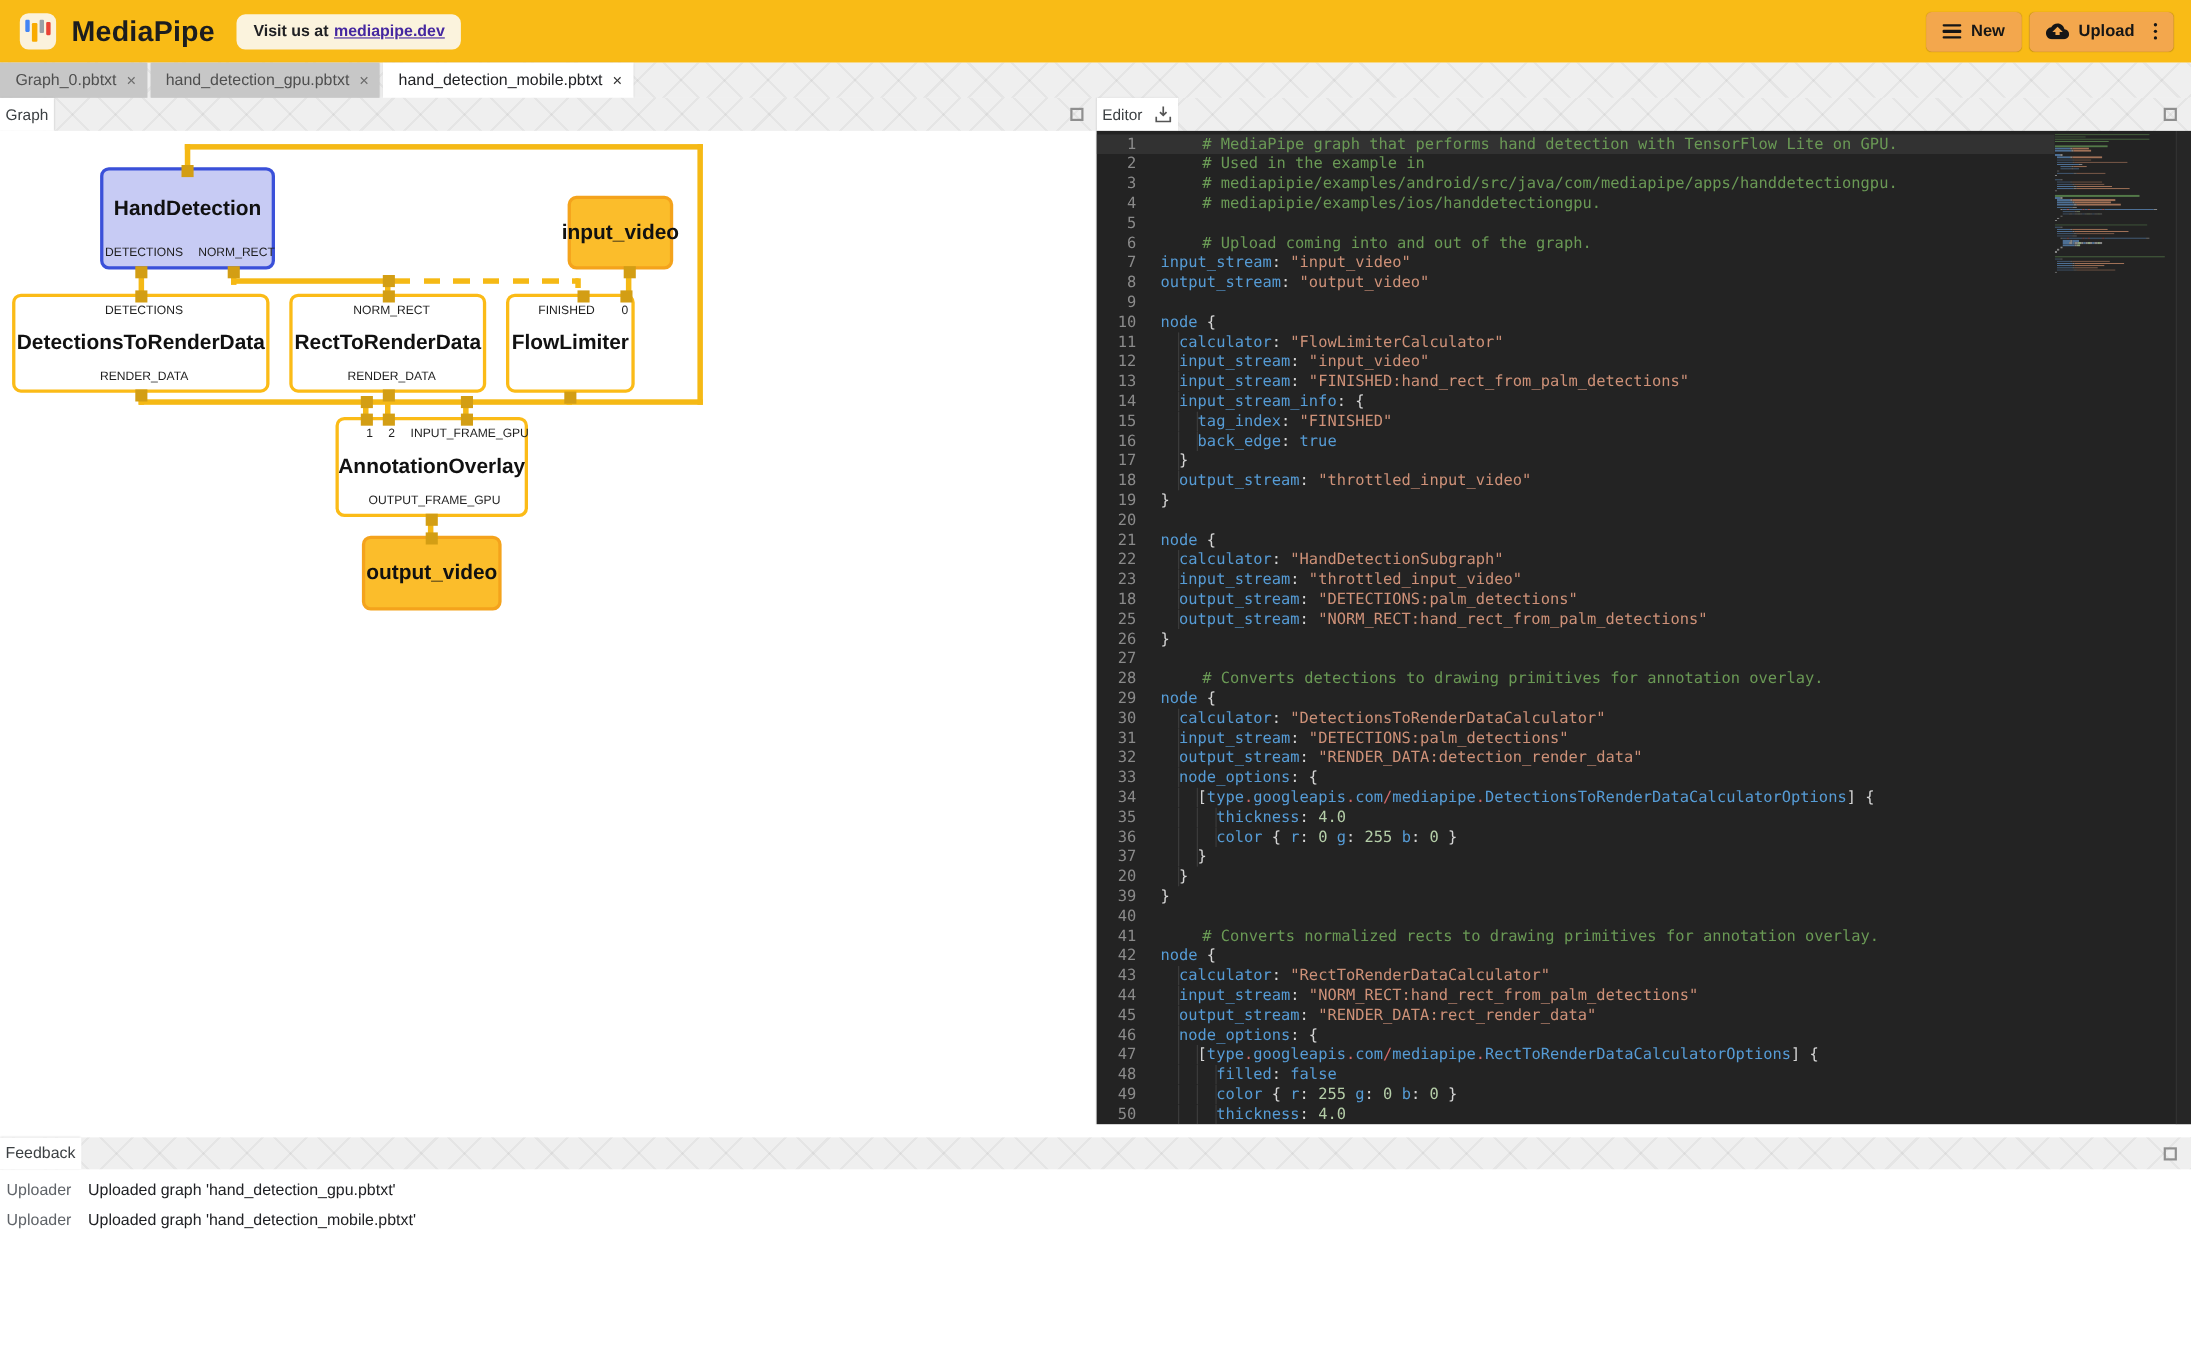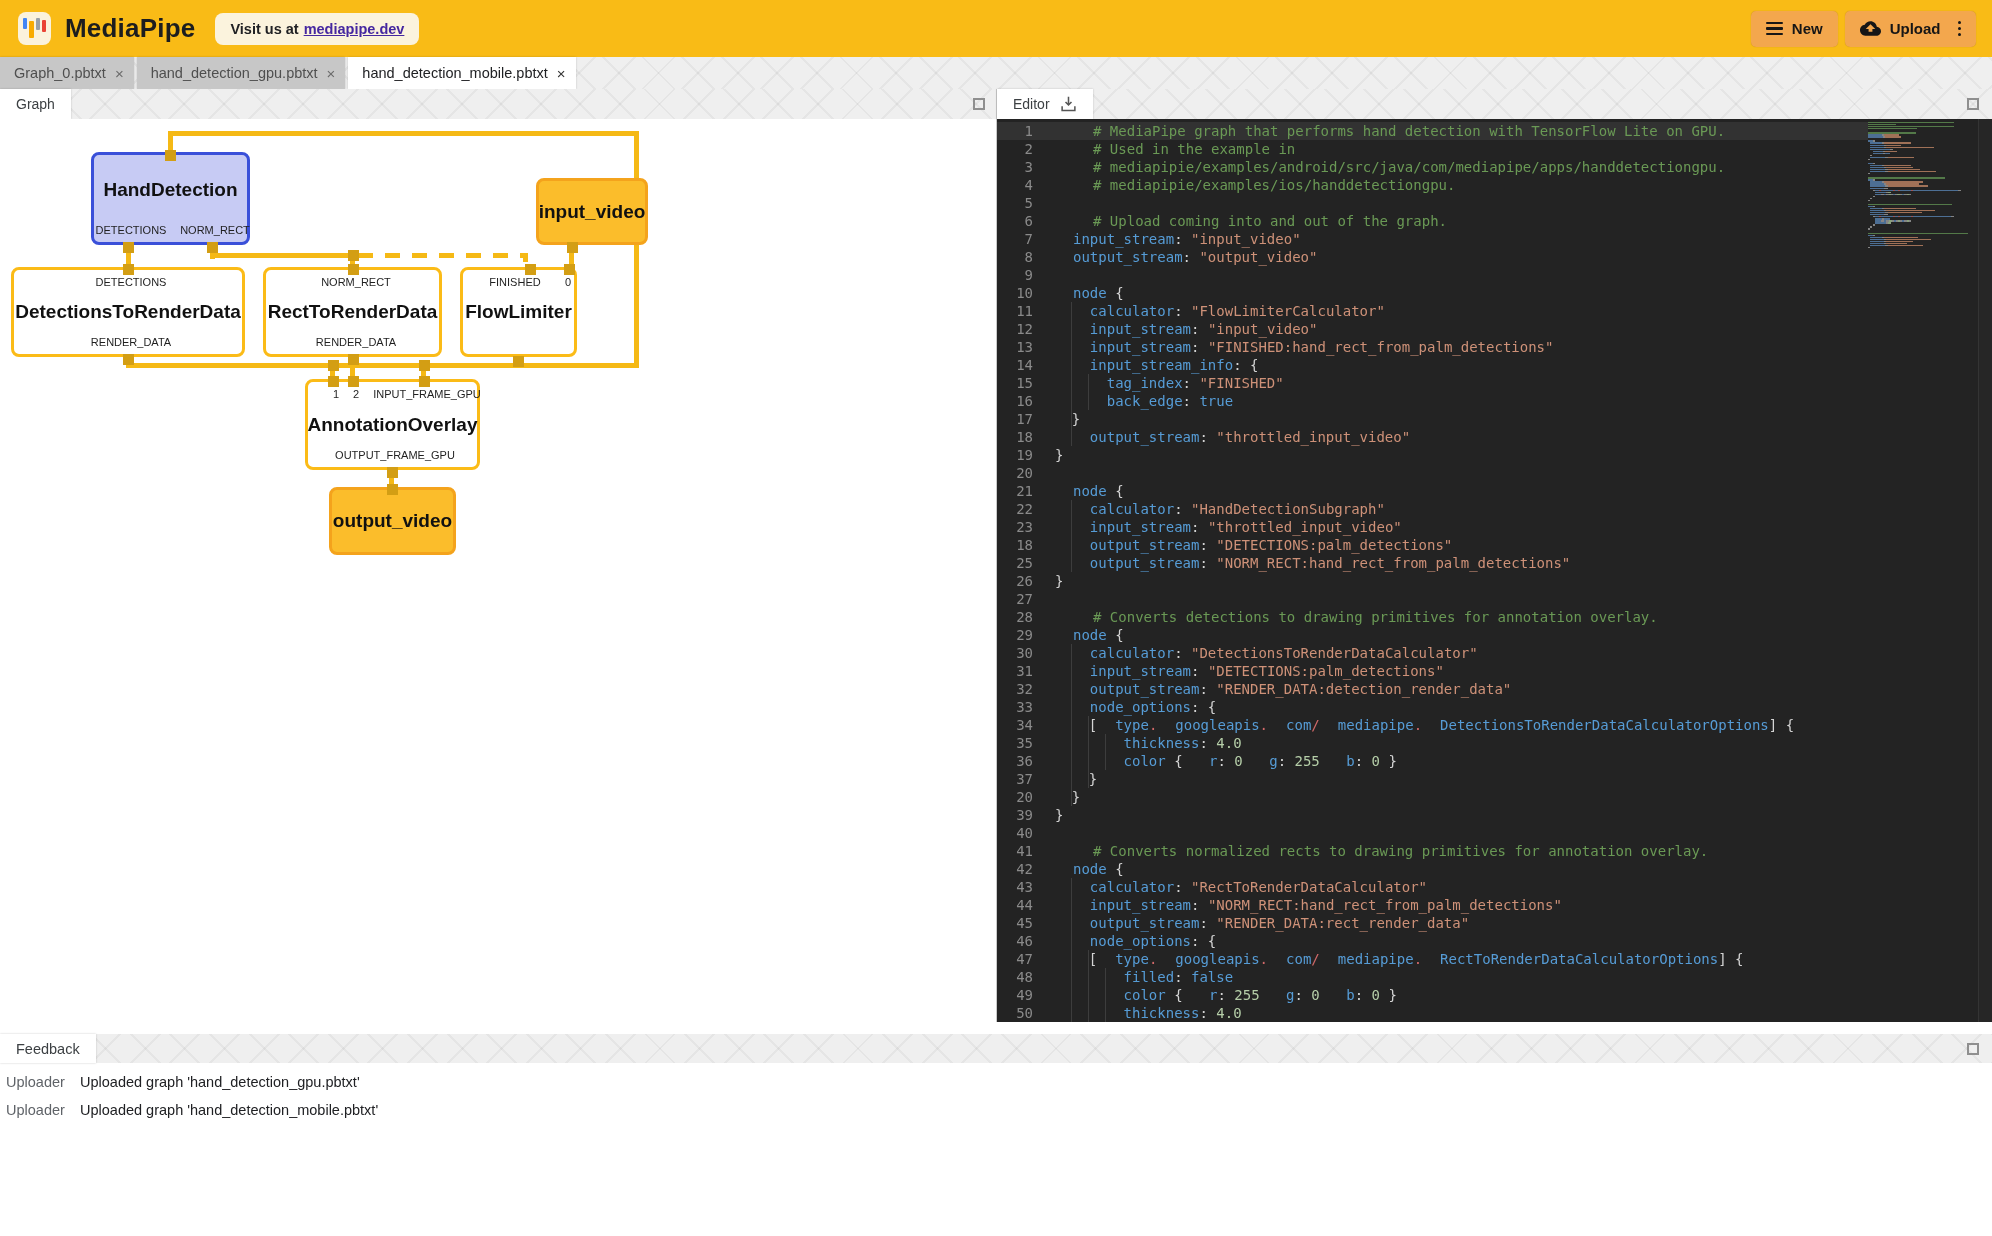--- a/index.html
+++ b/index.html
@@ -42,21 +42,21 @@
   .ftab.active { background:#fff; color:#202124; }
   .ftab .x { margin-left:9px; font-size:15px; line-height:1; color:#6b6b6b; cursor:pointer; }
   .ftab.active .x { color:#333; }
 
   
   .workspace { display:flex; height:933px; }
   .panel { display:flex; flex-direction:column; }
   .graph-panel { width:996px; }
   .editor-panel { width:996px; border-left:1px solid #C9C9C9; }
   .tabrow { height:30px; position:relative; display:flex; align-items:stretch; flex:0 0 auto; }
-  .ptab { background:#fff; display:flex; align-items:center; gap:10px; padding:0 16px; font-size:14px;
+  .ptab { background:#fff; display:flex; align-items:center; gap:10px; padding:0 5px; font-size:14px;
           color:#3C4043; cursor:pointer; box-shadow:0 0 2px rgba(0,0,0,.2); }
   .expand { position:absolute; top:9px; width:12px; height:12px; border:2px solid #8F8F8F; background:transparent; cursor:pointer; }
   .dl-icon { width:17px; height:17px; }
 
   
   .graph-body { position:relative; background:#fff; height:903px; overflow:hidden; }
   .edge { position:absolute; background:#F5B915; z-index:1; }
   .edge.dash-h { background:repeating-linear-gradient(90deg,#F5B915 0 15px,transparent 15px 27px); }
   .edge.dash-v { background:repeating-linear-gradient(180deg,#F5B915 0 9px,transparent 9px 16px); }
   .joint { position:absolute; width:11px; height:11px; background:#D39E14; z-index:4; }
@@ -72,21 +72,21 @@
 
   
   .editor-body { position:relative; background:#232323; height:903px; overflow:hidden;
                  font-family:"DejaVu Sans Mono", monospace; font-size:14px; line-height:18px; }
   .rows { position:absolute; left:0; top:3px; width:871px; overflow:hidden; }
   .crow { display:flex; height:18px; white-space:pre; }
   .crow.hl { background:#323232; }
   .ln { width:50px; flex:0 0 auto; text-align:right; padding-right:14px; color:#8A8A8A; }
   .ct { position:relative; padding-left:8px; flex:1; overflow:hidden; }
   .guide { position:absolute; top:0; width:1px; height:18px; background:#3D3D3D; }
-  .tok-c { color:#6A9955;margin-left:38px; } .tok-k { color:#569CD6;margin-left:18px; } .tok-s { color:#CE9178; }
+  .tok-c { color:#6A9955;margin-left:38px; } .tok-k { color:#569CD6; } .tok-s { color:#CE9178; }
   .tok-p { color:#D4D4D4; } .tok-n { color:#B5CEA8; } .tok-b { color:#569CD6; } .tok-r { color:#D16969; }
   .minimap { position:absolute; left:871px; top:3px; width:107px; cursor:pointer; }
   .mrow { height:1.3px; margin-bottom:0.75px; display:flex; overflow:hidden; }
   .mrow span { height:100%; flex:0 0 auto; opacity:.95; }
   .m-c{background:#567E4B;} .m-k{background:#50749B;} .m-s{background:#A8765B;}
   .m-p{background:#8A8A8A;} .m-n{background:#8FA883;} .m-b{background:#50749B;} .m-r{background:#A85B5B;}
   .scrolltrack { position:absolute; right:0; top:0; width:14px; height:100%; border-left:1px solid #343434;
                  background:#262626; cursor:pointer; }
 
   
@@ -177,21 +177,21 @@
           <div class="edge" style="left: 515px; top: 238px; width: 5px; height: 11px;"></div>
           <div class="edge" style="left: 569px; top: 126px; width: 5px; height: 26px;"></div>
           <div class="edge" style="left: 389px; top: 349px; width: 5px; height: 23px;"></div>
           <div class="edge dash-h" style="left: 358px; top: 134px; width: 168px; height: 5px;"></div>
           <div class="edge dash-v" style="left: 523px; top: 134px; width: 5px; height: 18px;"></div>
           <div class="node subgraph pad-b" style="left: 91px; top: 33px; width: 159px; height: 93px;">
             <span>HandDetection</span>
             <span class="plabel bottom" style="left: 37px;">DETECTIONS</span>
             <span class="plabel bottom" style="left: 121px;">NORM_RECT</span>
           </div>
-          <div class="node stream" style="left: 536px; top: 59px; width: 112px; height: 67px; justify-content: center;">
+          <div class="node stream" style="left: 516px; top: 59px; width: 96px; height: 67px; justify-content: center;">
             <span>input_video</span>
           </div>
           <div class="node calc" style="left: 11px; top: 148px; width: 234px; height: 90px;">
             <span>DetectionsToRenderData</span>
             <span class="plabel top" style="left: 117px;">DETECTIONS</span>
             <span class="plabel bottom" style="left: 117px;">RENDER_DATA</span>
           </div>
           <div class="node calc" style="left: 263px; top: 148px; width: 179px; height: 90px;">
             <span>RectToRenderData</span>
             <span class="plabel top" style="left: 90px;">NORM_RECT</span>

